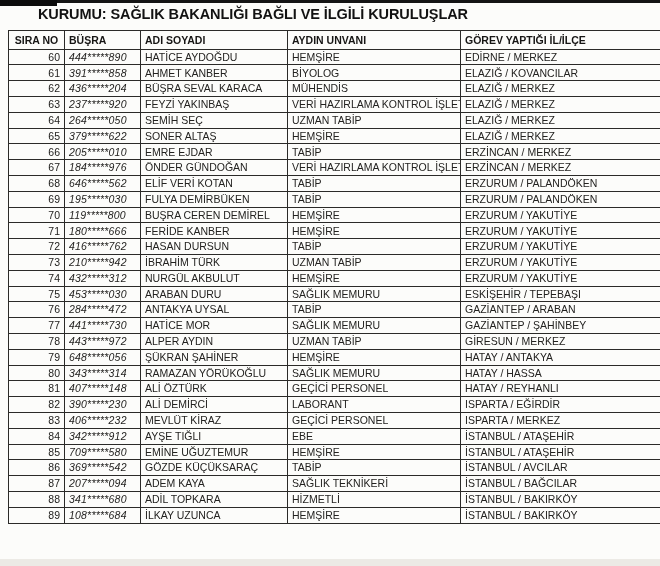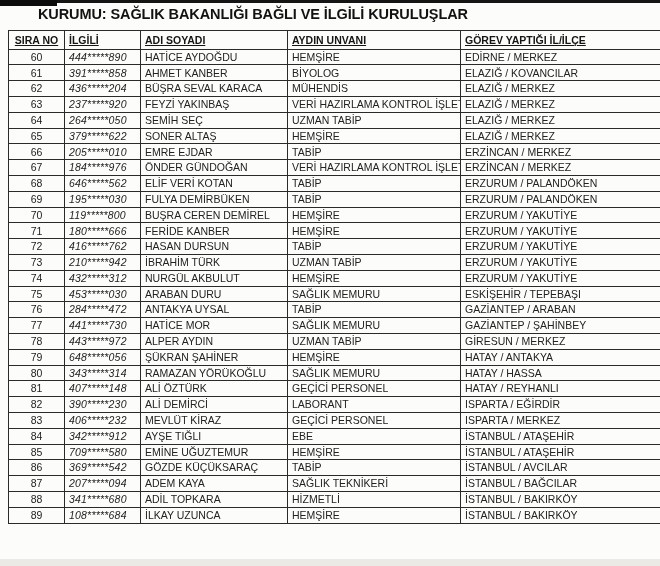--- a/index.html
+++ b/index.html
@@ -67,25 +67,24 @@
     line-height: 1;
     white-space: nowrap;
     overflow: hidden;
     color: #232220;
   }
   thead th {
     height: 18.6px;
     font-weight: bold;
     text-align: left;
     color: #161514;
-    text-decoration: underline;
   }
   tbody td { height: 15.8px; }
 
-  td.cell-sira { text-align: center; }
+  td.cell-sira { text-align: right; }
   td.cell-mernis { letter-spacing: 0.2px; font-style: italic; }
 </style>
 </head>
 <body>
 
 <div class="stage">
 
   <div class="scan-top"></div>
   <div class="scan-top-left"></div>
 
@@ -96,21 +95,21 @@
       <colgroup>
         <col class="c-sira">
           <col class="c-mernis">
           <col class="c-adi">
           <col class="c-kadro">
           <col class="c-gorev">
       </colgroup>
       <thead>
         <tr>
           <th style="text-align:center;">SIRA NO</th>
-          <th>İLGİLİ</th>
+          <th>BÜŞRA</th>
           <th>ADI SOYADI</th>
           <th>AYDIN UNVANI</th>
           <th>GÖREV YAPTIĞI İL/İLÇE</th>
         </tr>
       </thead>
       <tbody>
           <tr>
       <td class="cell-sira">60</td>
       <td class="cell-mernis">444*****890</td>
       <td class="cell-adi">HATİCE AYDOĞDU</td>

